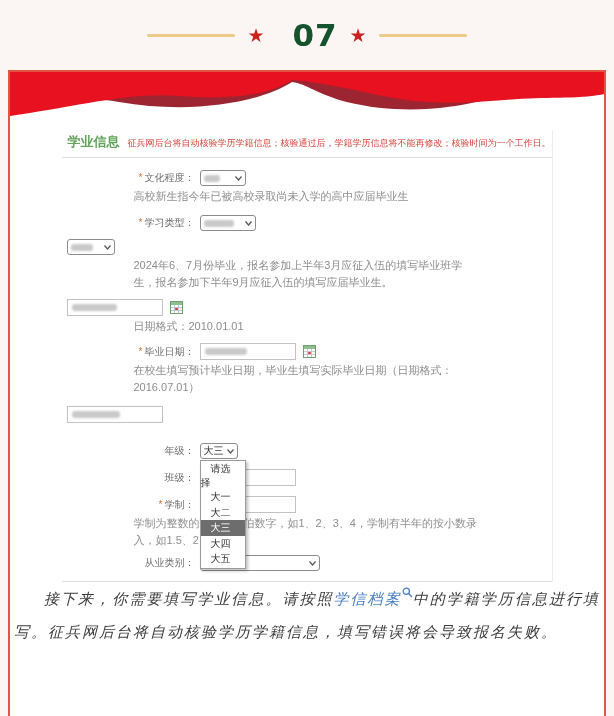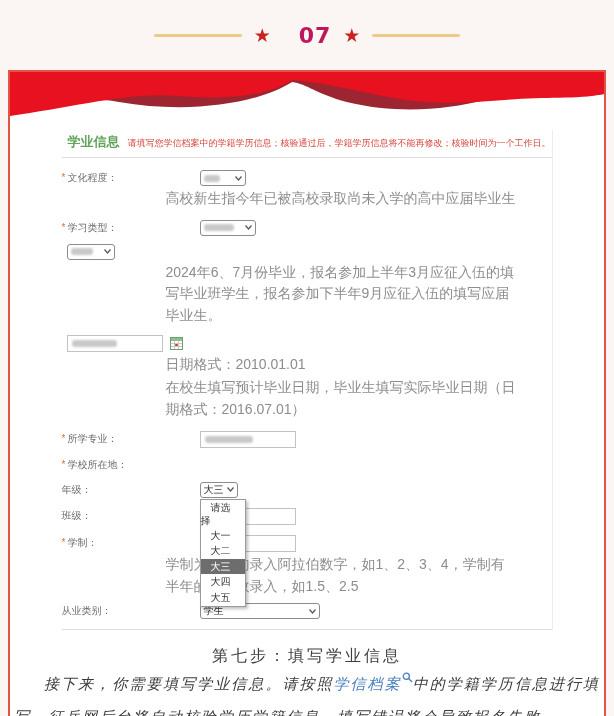--- a/index.html
+++ b/index.html
@@ -10,21 +10,21 @@
     color:#333;
     position:relative;
   }
   
   .step-header{
     height:70px;display:flex;align-items:center;justify-content:center;gap:12px;
   }
   .gold-line{width:88px;height:3px;background:#edca85;border-radius:2px;}
   .star{color:#c9231f;font-size:19px;line-height:1;}
   .step-num{
-    color:#be185d;font-size:22px;font-weight:bold;letter-spacing:1px;
+    color:#14532d;font-size:31px;font-weight:bold;letter-spacing:1px;
     font-family:"DejaVu Sans",sans-serif;
     margin-left:16px;
   }
   
   .card{
     position:relative;margin:0 8px;height:684px;background:#ffffff;
     border:2px solid #e25544;box-sizing:border-box;overflow:hidden;
   }
   .wave-banner{height:46px;}
   .wave-banner svg{display:block;width:100%;height:46px;}
@@ -33,35 +33,35 @@
     position:relative;width:490px;margin:12px auto 0;
     font-size:10px;color:#6b6b6b;border-right:1px solid #eeeceb;
   }
   .form-head{
     display:flex;align-items:baseline;gap:8px;
     padding:3px 0 6px 6px;border-bottom:1px solid #dddddd;
   }
   .form-title{color:#61a35b;font-weight:bold;font-size:13px;white-space:nowrap;}
   .form-note{color:#d6453c;font-size:9px;line-height:1.4;}
   .frow{display:flex;align-items:center;}
-  .flabel{width:133px;flex-shrink:0;text-align:left;color:#6b6b6b;}
+  .flabel{width:133px;flex-shrink:0;text-align:right;color:#6b6b6b;}
   .req{color:#cf7342;margin-right:2px;}
   .fctrl{margin-left:5px;display:flex;align-items:center;gap:7px;}
   .sel{
     display:inline-flex;align-items:center;justify-content:space-between;
     box-sizing:border-box;height:16px;border:1px solid #8c8c8c;border-radius:3px;
     background:#fff;padding:0 3px;vertical-align:middle;color:#333;
   }
   .chev{flex-shrink:0;margin-left:3px;}
   .inp{
     display:inline-flex;align-items:center;box-sizing:border-box;height:17px;
     border:1px solid #c2c2c2;background:#fff;padding:0 4px;
   }
   .redact{display:inline-block;height:7px;border-radius:3px;background:#c9c9c9;filter:blur(1.3px);}
-  .helper{margin-left:104px;margin-top:2px;color:#8d8d8d;font-size:14px;line-height:1.55;max-width:350px;}
+  .helper{margin-left:72px;margin-top:2px;color:#8d8d8d;font-size:11px;line-height:1.55;max-width:350px;}
   .grade-wrap{position:relative;display:inline-block;}
   .grade-list{
     position:absolute;top:17px;left:0;width:46px;box-sizing:border-box;
     background:#fff;border:1px solid #9a9a9a;box-shadow:2px 2px 3px rgba(0,0,0,.25);
     z-index:10;padding:1px 0;
   }
   .grade-item{padding:1px 10px;color:#333;font-size:10px;line-height:1.35;}
   .grade-item.selected{background:#6d6d6d;color:#fff;}
   .form-bottom{border-bottom:1px solid #dddddd;margin-top:6px;height:4px;}
   
@@ -93,21 +93,21 @@
     <svg viewBox="0 0 600 46" preserveAspectRatio="none">
       <path fill="#9c2531" d="M0,0 L600,0 L600,22 C555,30 530,14 480,28 C440,38 390,42 340,30 C310,22 300,12 285,10 C250,32 180,42 110,30 C70,22 40,34 0,36 Z"></path>
       <path fill="#e8111f" d="M0,0 L600,0 L600,22 C570,28 540,24 500,28 C462,31 430,32 400,28 C360,22 320,10 285,8 C260,24 220,28 170,24 C120,20 60,36 0,44 Z"></path>
     </svg>
   </div>
 
   <div class="form-shot">
 
     <div class="form-head">
       <span class="form-title">学业信息</span>
-      <span class="form-note">请填写您学信档案中的学籍学历信息；核验通过后，学籍学历信息将不能再修改；核验时间为一个工作日。</span>
+      <span class="form-note">征兵网后台将自动核验学历学籍信息；核验通过后，学籍学历信息将不能再修改；核验时间为一个工作日。</span>
     </div>
 
     <div class="frow" style="margin-top:12px">
       <div class="flabel"><span class="req">*</span><span>文化程度：</span></div>
       <div class="fctrl">
         <span class="sel" style="width:46px">
           <span class="redact" style="width:16px"></span>
           <svg class="chev" width="7" height="5" viewBox="0 0 7 5">
               <path d="M0.5,0.5 L3.5,4 L6.5,0.5" fill="none" stroke="#555" stroke-width="1.2"></path>
             </svg>
@@ -153,34 +153,51 @@
               <line x1="1" y1="9.5" x2="12" y2="9.5"></line>
               <line x1="4.5" y1="4" x2="4.5" y2="12"></line>
               <line x1="8.5" y1="4" x2="8.5" y2="12"></line>
             </g>
             <rect x="5.2" y="7" width="2.6" height="2" fill="#d23b33"></rect>
           </svg>
       </div>
     </div>
     <div class="helper">日期格式：2010.01.01</div>
 
+    <div class="frow" style="margin-top:8px">
+      <div class="flabel"><span class="req">*</span><span>毕业日期：</span></div>
+      <div class="fctrl">
+        <span class="inp" style="width:96px">
+            <span class="redact" style="width:42px"></span>
+          </span>
+        <svg width="13" height="13" viewBox="0 0 13 13">
+            <rect x="0.5" y="0.5" width="12" height="12" fill="#fff" stroke="#6f9e6f"></rect>
+            <rect x="1" y="1" width="11" height="3" fill="#8fbf8f"></rect>
+            <g stroke="#bdbdbd" stroke-width="0.8">
+              <line x1="1" y1="6.5" x2="12" y2="6.5"></line>
+              <line x1="1" y1="9.5" x2="12" y2="9.5"></line>
+              <line x1="4.5" y1="4" x2="4.5" y2="12"></line>
+              <line x1="8.5" y1="4" x2="8.5" y2="12"></line>
+            </g>
+            <rect x="5.2" y="7" width="2.6" height="2" fill="#d23b33"></rect>
+          </svg>
+      </div>
+    </div>
     <div class="helper">在校生填写预计毕业日期，毕业生填写实际毕业日期（日期格式：2016.07.01）</div>
 
 
     <div class="frow" style="margin-top:10px">
-      <div class="flabel"><span class="req">*</span><span>所学专业：</span></div>
       <div class="fctrl">
         <span class="inp" style="width:96px">
             <span class="redact" style="width:48px"></span>
           </span>
       </div>
     </div>
 
     <div class="frow" style="margin-top:10px">
-      <div class="flabel"><span class="req">*</span><span>学校所在地：</span></div>
     </div>
 
     <div class="frow" style="margin-top:10px">
       <div class="flabel"><span>年级：</span></div>
       <div class="fctrl">
         <span class="grade-wrap">
           <span class="sel" style="width:38px">
             <span>大三</span>
             <svg class="chev" width="7" height="5" viewBox="0 0 7 5">
                 <path d="M0.5,0.5 L3.5,4 L6.5,0.5" fill="none" stroke="#555" stroke-width="1.2"></path>
@@ -220,20 +237,19 @@
           <span>学生</span>
           <svg class="chev" width="7" height="5" viewBox="0 0 7 5">
               <path d="M0.5,0.5 L3.5,4 L6.5,0.5" fill="none" stroke="#555" stroke-width="1.2"></path>
             </svg>
         </span>
       </div>
     </div>
     <div class="form-bottom"></div>
   </div>
 
-  <div class="caption">第七步：填写学业信息</div>
 
   <p class="body-text"><span>接下来，你需要填写学业信息。请按照</span><a class="doc-link">学信档案</a><span class="sup-ico"><svg width="11" height="11" viewBox="0 0 11 11">
           <circle cx="4.3" cy="4.3" r="3.1" fill="none" stroke="#4a7fc1" stroke-width="1.3"></circle>
           <line x1="6.8" y1="6.8" x2="10" y2="10" stroke="#4a7fc1" stroke-width="1.3"></line>
         </svg></span><span>中的学籍学历信息进行填写。征兵网后台将自动核验学历学籍信息，填写错误将会导致报名失败。</span></p>
 
 </div>
 
 </body></html>

